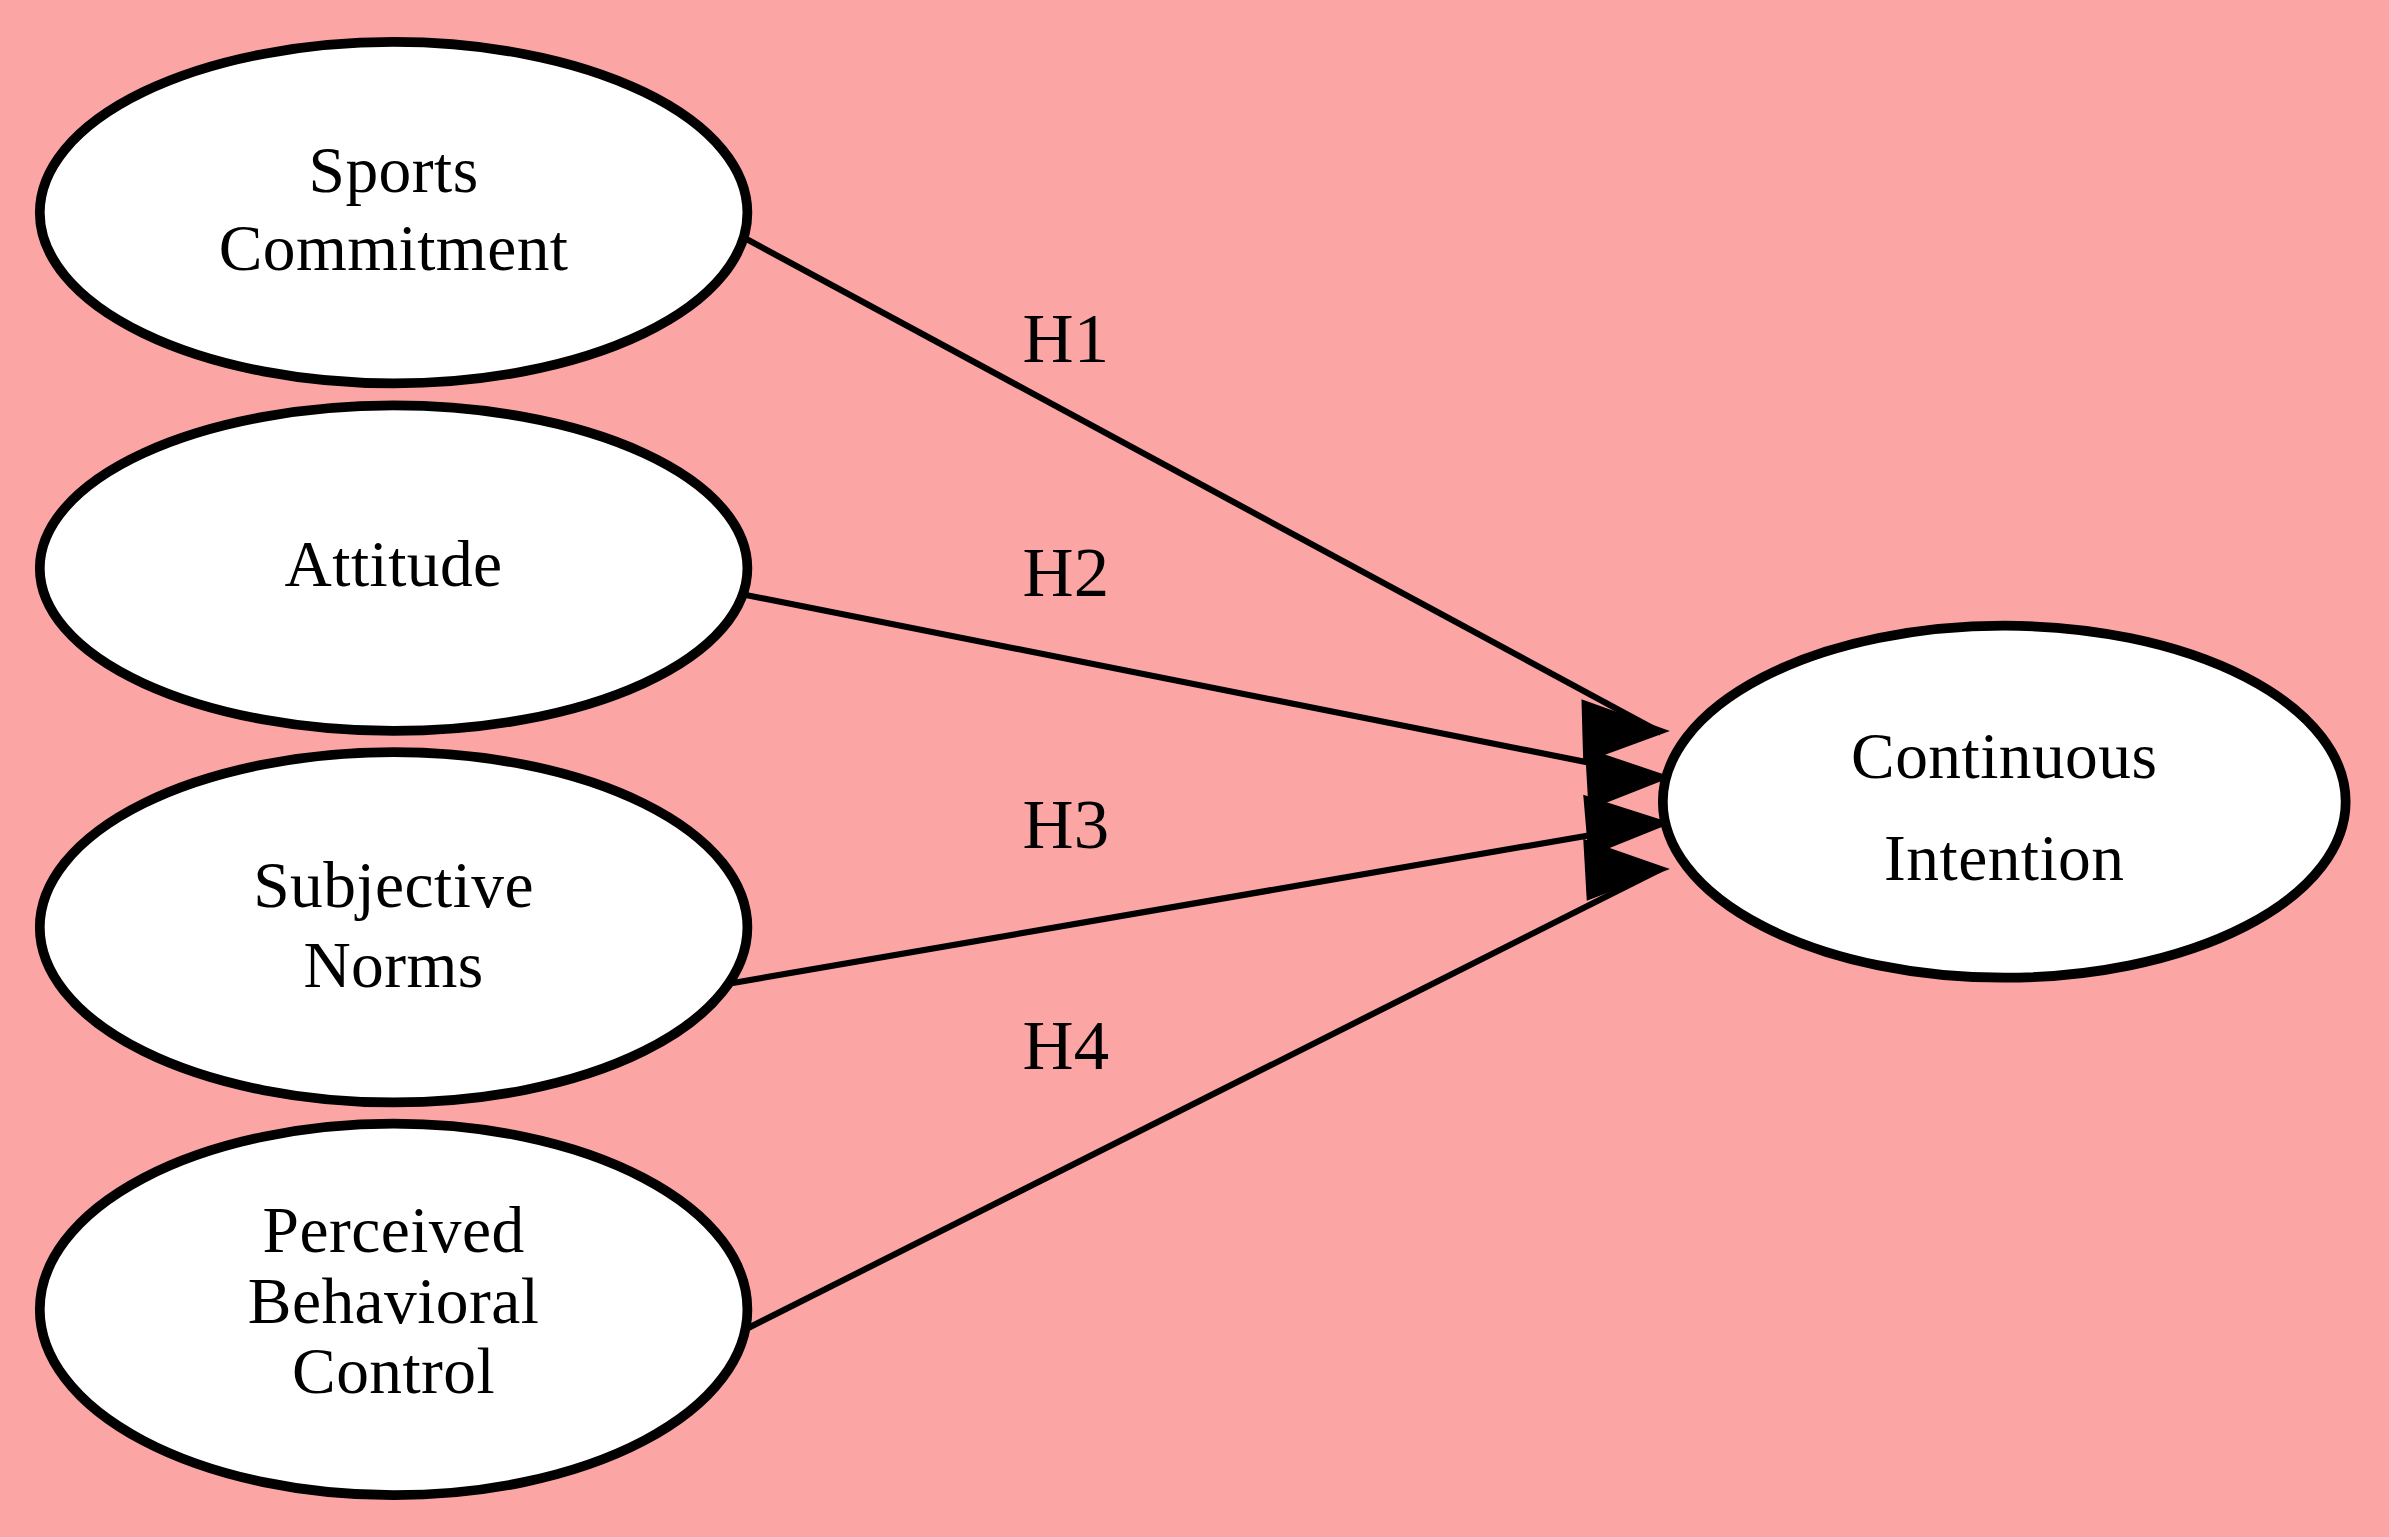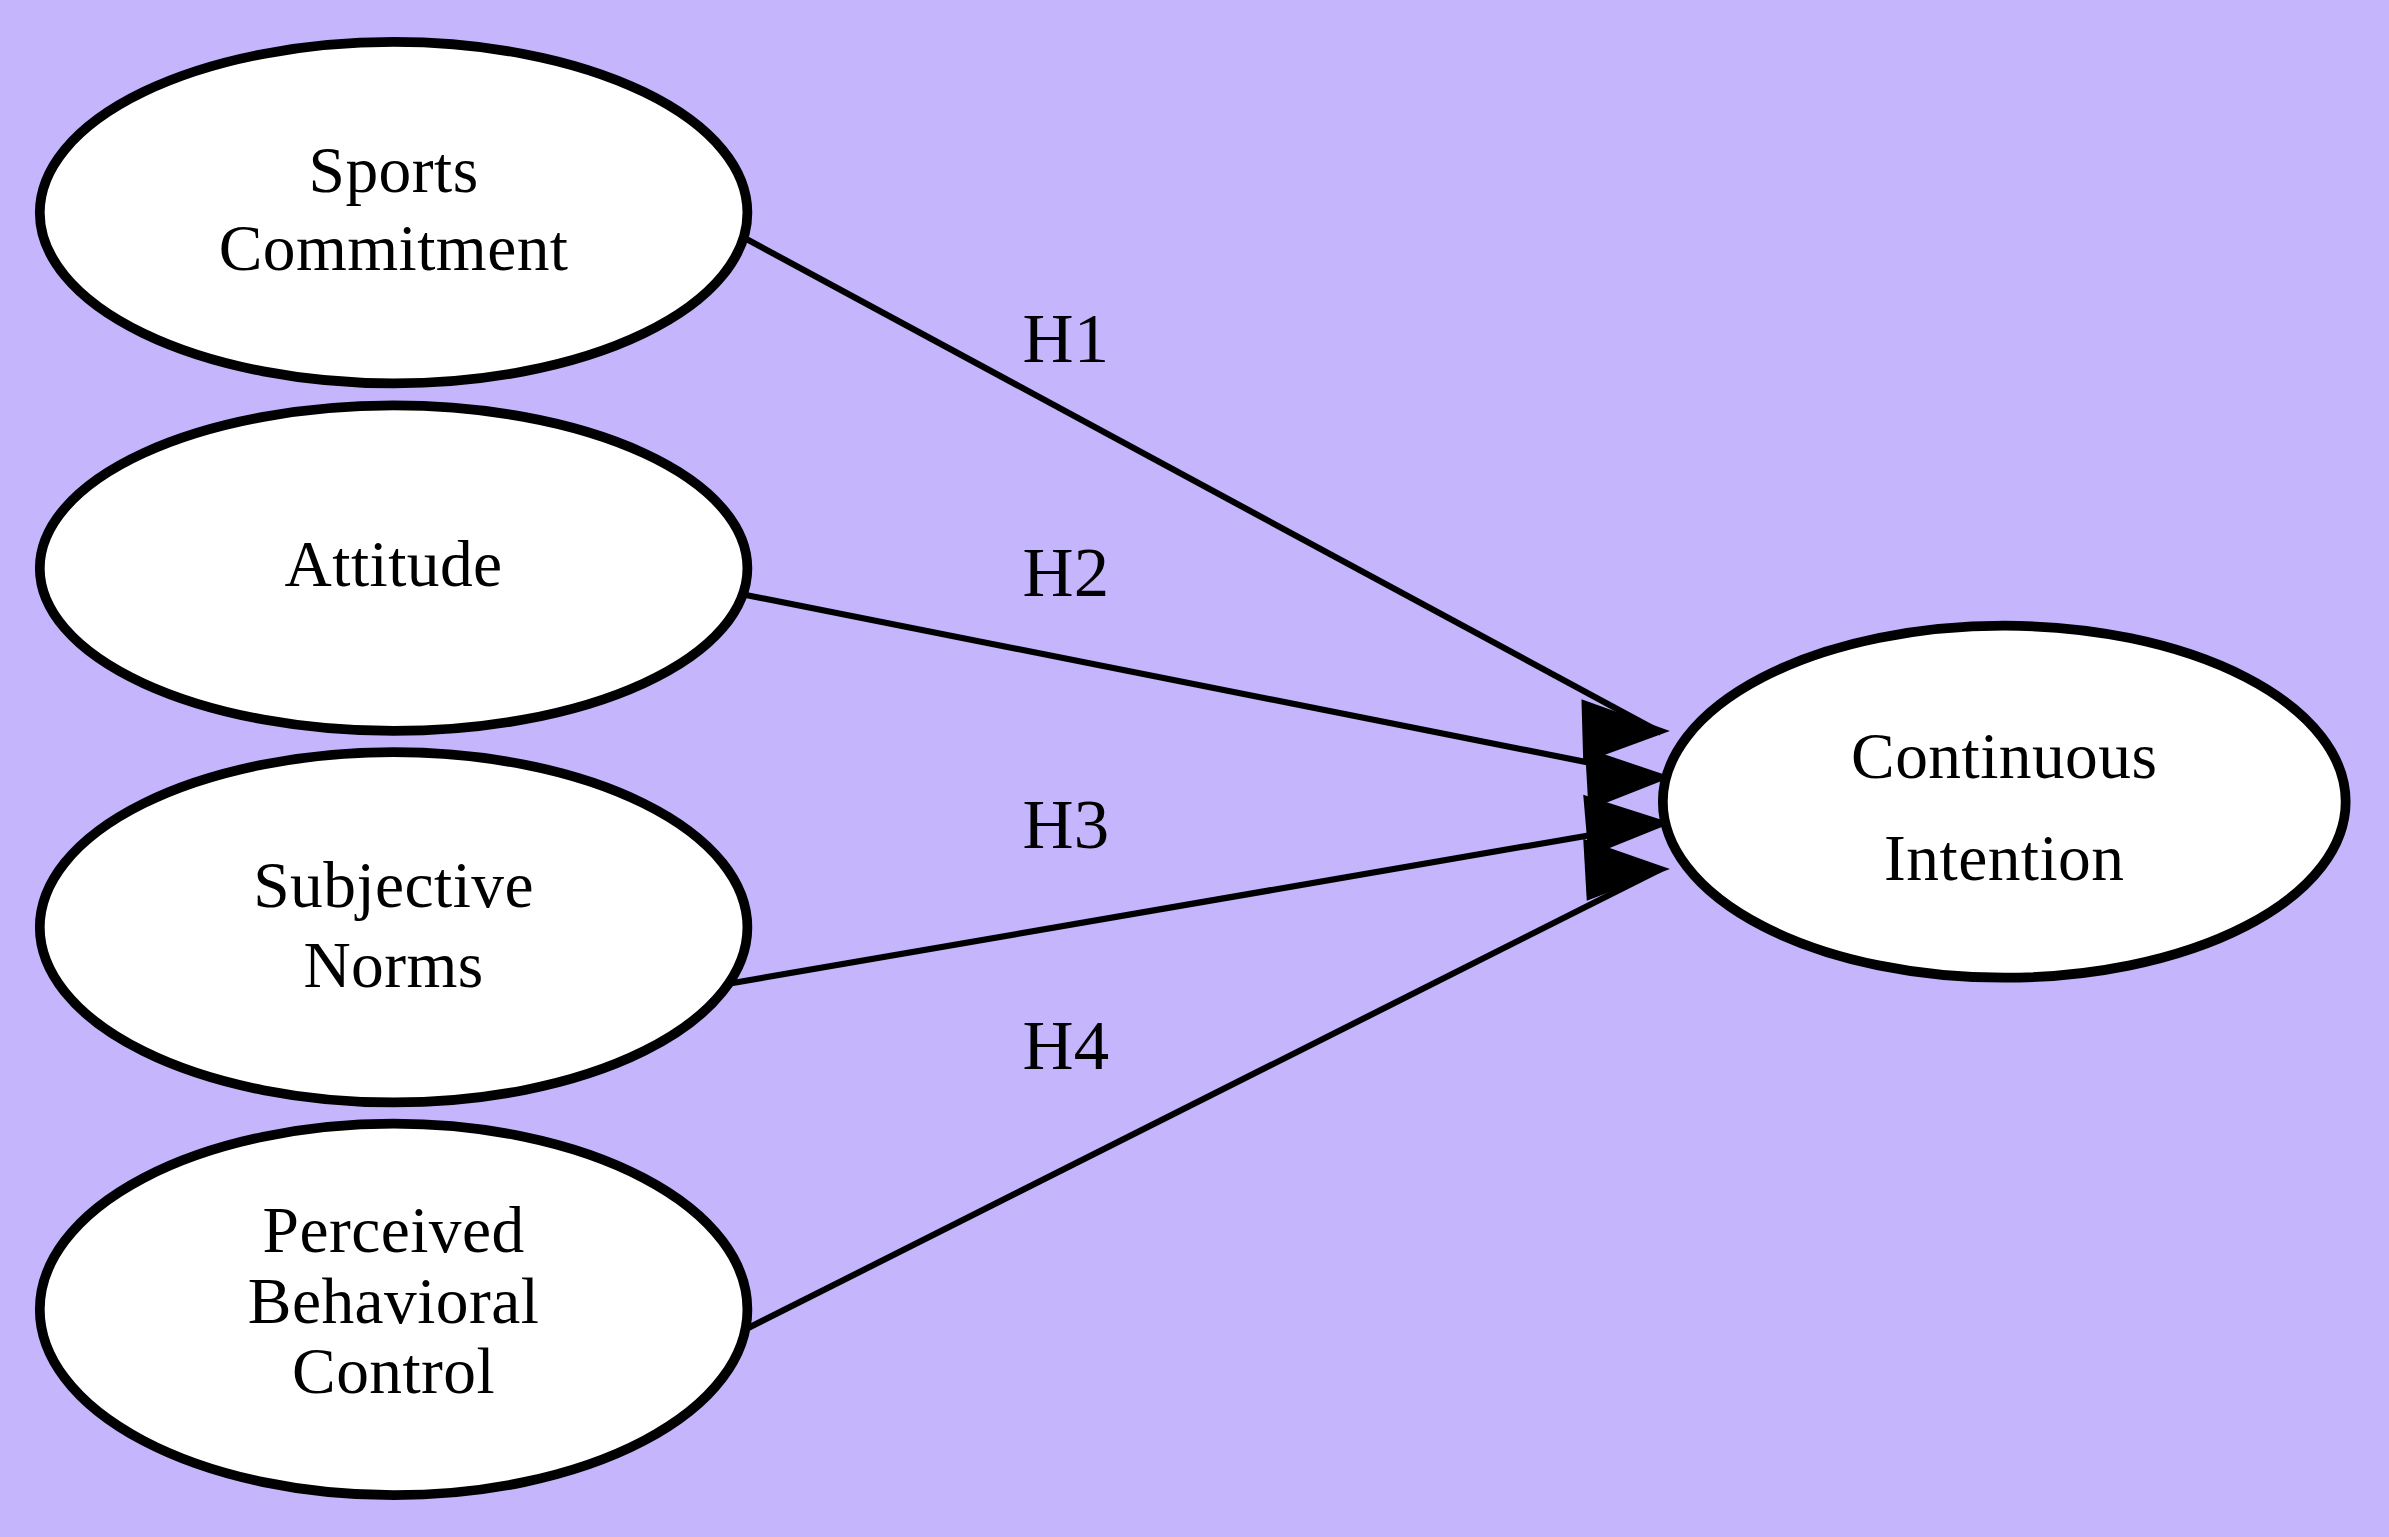--- a/index.html
+++ b/index.html
@@ -8,21 +8,21 @@
     padding: 0;
     background: #ffffff;
   }
   body {
     font-family: "Liberation Serif", "DejaVu Serif", serif;
   }
   #diagram-root {
     position: relative;
     width: 2389px;
     height: 1538px;
-    background: #c4b5fd;
+    background: #fca5a5;
     overflow: hidden;
   }
   #model-svg {
     position: absolute;
     top: 0;
     left: 0;
     width: 2389px;
     height: 1538px;
     display: block;
   }

